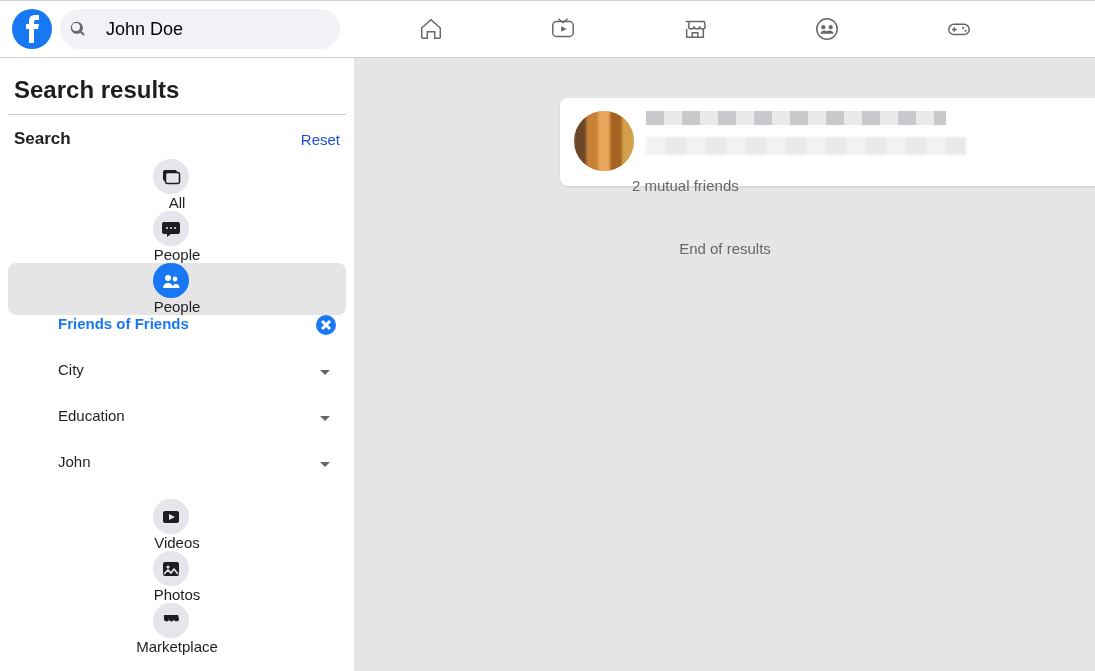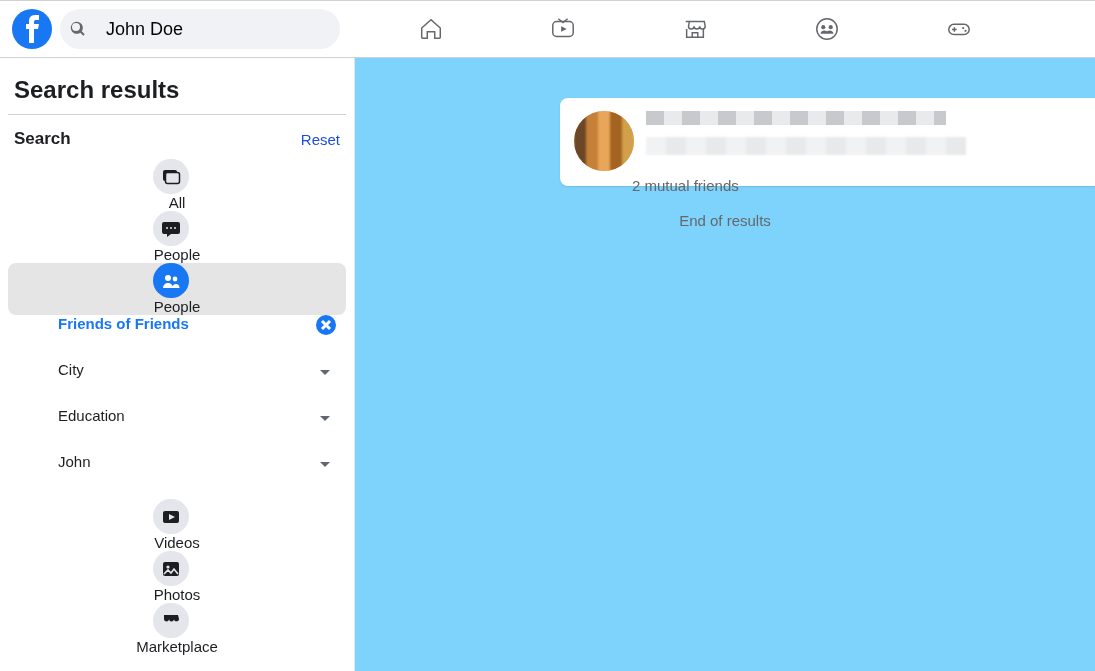--- a/index.html
+++ b/index.html
@@ -162,21 +162,21 @@
     border-radius: 10px;
     background: #1877f2;
     display: flex;
     align-items: center;
     justify-content: center;
   }
   .sub-filter .close-badge svg { width: 12px; height: 12px; stroke: #fff; stroke-width: 3; }
 
   .content {
     flex: 1;
-    background: #7dd3fc;
+    background: #e5e5e5;
     position: relative;
     overflow: auto;
   }
   .result-avatar {
     width: 60px;
     height: 60px;
     border-radius: 30px;
     background: #e4a05a;
     position: relative;
     overflow: hidden;
@@ -214,21 +214,21 @@
     color: #65676b;
     margin-top: 6px;
     padding-left: 72px;
   }
   .result-card2-wrap { position:absolute; left:205px; right:0; top:40px; background:#fff; border-radius:8px 0 0 8px; box-shadow:0 1px 2px rgba(0,0,0,0.1); height:88px; }
   .result-card-inner{ padding:13px 14px 0 14px; display:flex;}
   .end-results {
     position: absolute;
     left: 0;
     right: 0;
-    top: 154px;
+    top: 182px;
     text-align: center;
     color: #65676b;
     font-size: 15px;
   }
 </style>
 </head>
 <body>
 
 <div class="header">
   <div class="logo">

